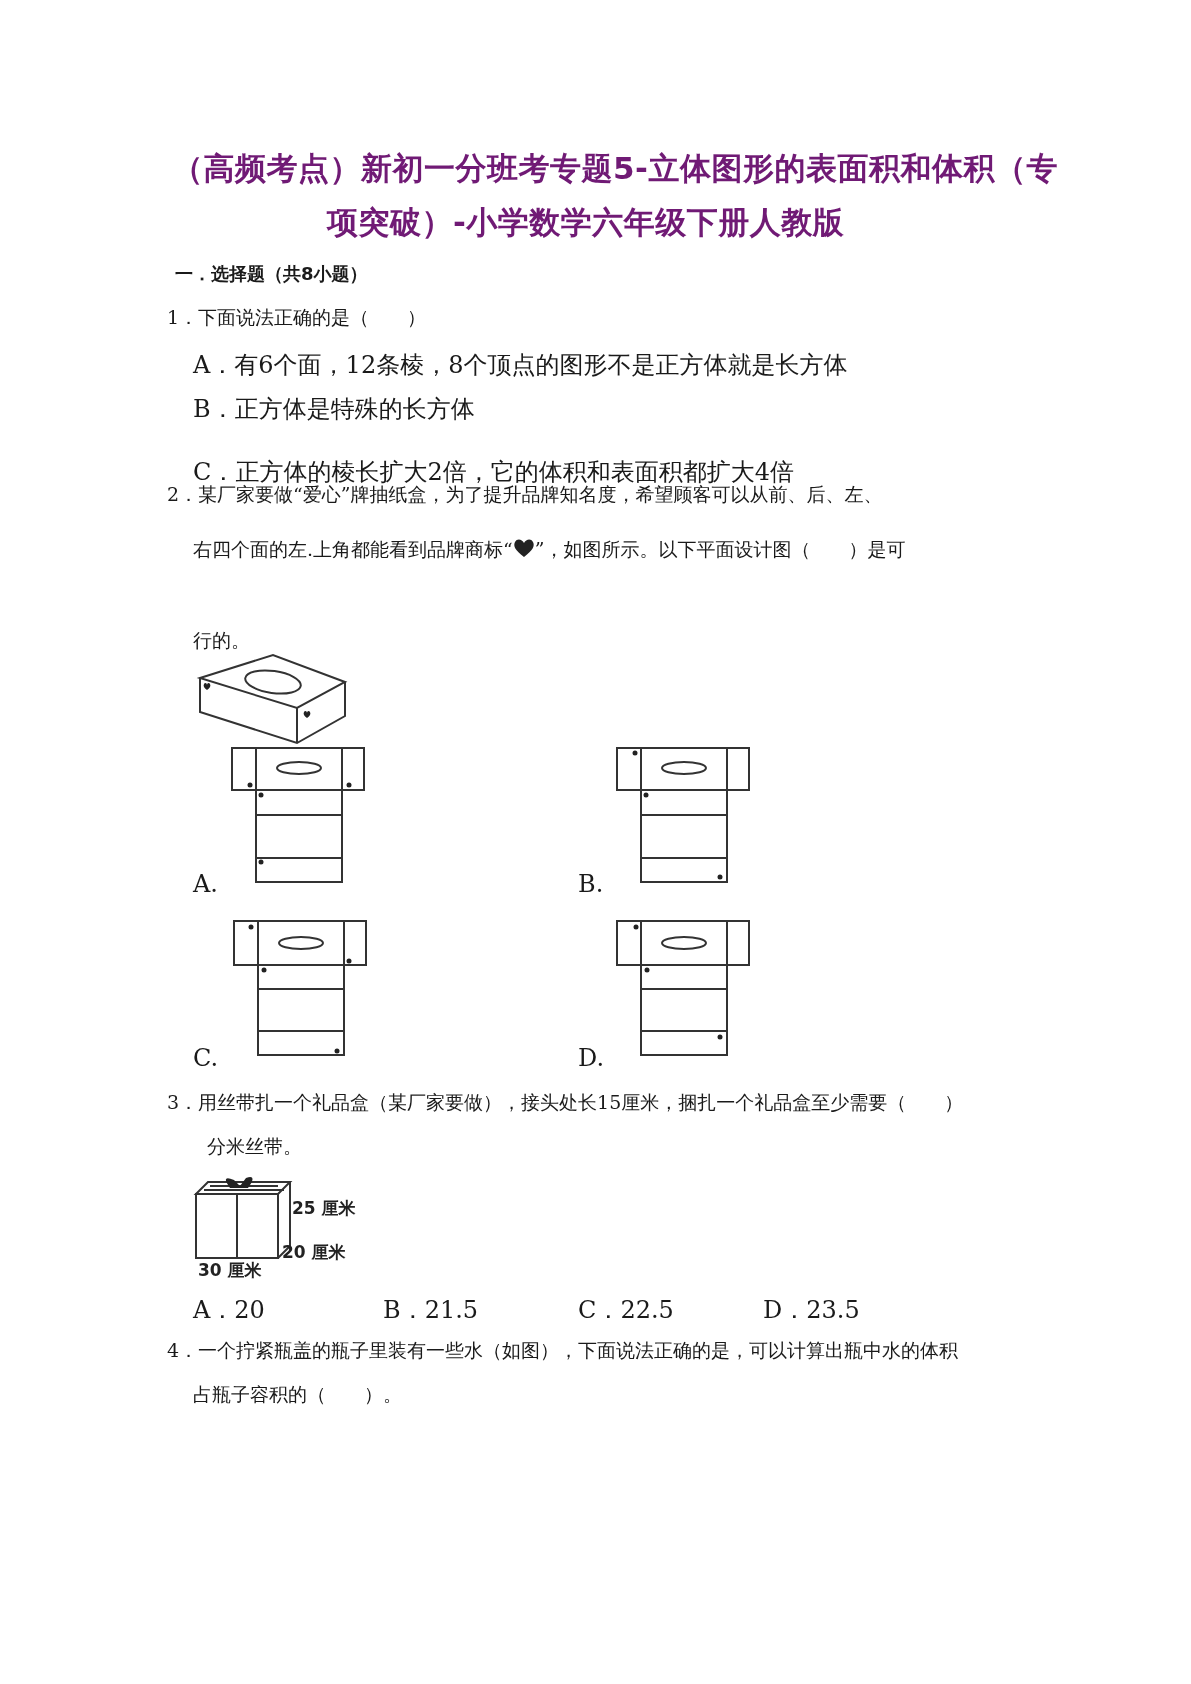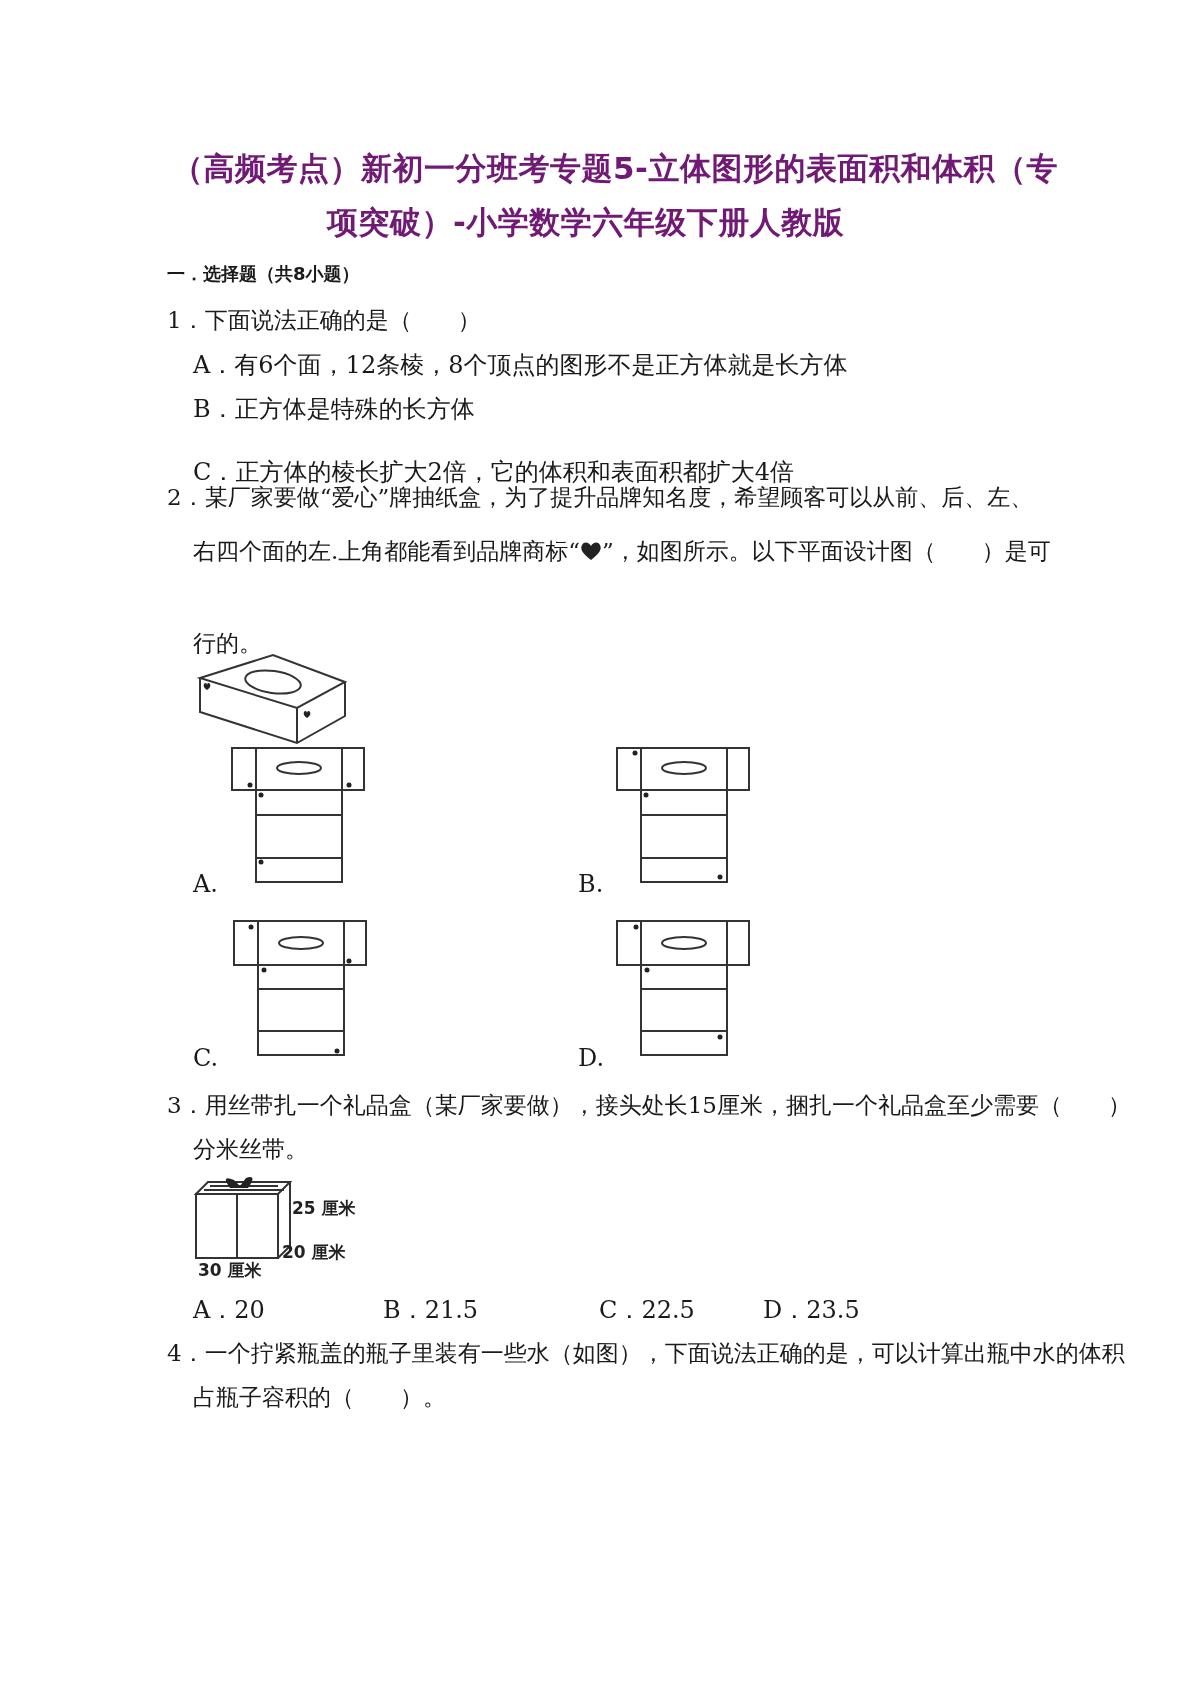--- a/index.html
+++ b/index.html
@@ -1,22 +1,22 @@
 <!DOCTYPE html>
 <html><head>
 <meta charset="utf-8">
 <style>
   html, body { margin: 0; padding: 0; background: #ffffff; }
   body { width: 1191px; height: 1684px; position: relative; overflow: hidden;
          font-family: "DejaVu Serif", "Liberation Serif", serif; color: #1a1a1a; }
   .abs { position: absolute; }
   .title { font-family: "DejaVu Sans", "Liberation Sans", sans-serif; font-weight: bold;
            font-size: 31px; letter-spacing: 0.5px; color: #701a75; white-space: nowrap; }
-  .section { font-family: "DejaVu Sans", "Liberation Sans", sans-serif; font-weight: bold; font-size: 18px; }
-  .q { font-size: 23px; white-space: nowrap; }
+  .section { font-family: "DejaVu Sans", "Liberation Sans", sans-serif; font-weight: bold; font-size: 18px; margin-left: 8px; }
+  .q { font-size: 19px; white-space: nowrap; }
   .opt { font-size: 24px; white-space: nowrap; }
   svg { position: absolute; overflow: visible; }
   .ln { stroke: #333; stroke-width: 2; fill: none; }
   .heart { fill: #222; }
   .lbl { font-family: "DejaVu Sans", "Liberation Sans", sans-serif; font-weight: bold; font-size: 17px; fill: #222; }
 </style>
 </head>
 <body>
 
 <div class="abs title" style="left:172px; top:148px;">（高频考点）新初一分班考专题5-立体图形的表面积和体积（专</div>
@@ -102,42 +102,42 @@
   <ellipse class="ln" cx="69" cy="30" rx="22" ry="6"></ellipse>
   <circle class="heart" cx="21" cy="14" r="2.5"></circle>
   <circle class="heart" cx="32" cy="57" r="2.5"></circle>
   <circle class="heart" cx="105" cy="124" r="2.5"></circle>
 </svg>
 <div class="abs opt" style="left:578px; top:1044px;">D.</div>
 
 <div class="abs q" style="left:167px; top:1090px;">
   <span>3．</span><span>用丝带扎一个礼品盒（某厂家要做），接头处长15厘米，捆扎一个礼品盒至少需要（　　）</span>
 </div>
-<div class="abs q" style="left:193px; top:1134px;text-align:right;">分米丝带。</div>
+<div class="abs q" style="left:207px; top:1134px;text-align:right;">分米丝带。</div>
 
 <svg style="left:190px; top:1170px;" width="180" height="115">
   <polygon class="ln" points="6,24 18,12 100,12 88,24"></polygon>
   <rect class="ln" x="6" y="24" width="82" height="64"></rect>
   <polyline class="ln" points="100,12 100,76 88,88"></polyline>
   <line class="ln" x1="47" y1="24" x2="47" y2="88"></line>
   <line class="ln" x1="20" y1="16" x2="88" y2="16"></line>
   <line class="ln" x1="14" y1="20" x2="94" y2="20"></line>
   <path d="M40 18 Q30 4 44 10 L50 16 L56 8 Q68 4 58 18 Z" fill="#222"></path>
   <text class="lbl" x="102" y="44">25 厘米</text>
   <text class="lbl" x="92" y="88">20 厘米</text>
   <text class="lbl" x="8" y="106">30 厘米</text>
 </svg>
 
 <div class="abs opt" style="left:193px; top:1294px;">
   <span>A．</span><span>20</span>
 </div>
 <div class="abs opt" style="left:383px; top:1294px;">
   <span>B．</span><span>21.5</span>
 </div>
-<div class="abs opt" style="left:578px; top:1294px;margin-left:21px;">
+<div class="abs opt" style="left:578px; top:1294px;">
   <span>C．</span><span>22.5</span>
 </div>
 <div class="abs opt" style="left:763px; top:1294px;">
   <span>D．</span><span>23.5</span>
 </div>
 
 <div class="abs q" style="left:167px; top:1338px;">
   <span>4．</span><span>一个拧紧瓶盖的瓶子里装有一些水（如图），下面说法正确的是，可以计算出瓶中水的体积</span>
 </div>
 <div class="abs q" style="left:193px; top:1382px;text-align:right;">占瓶子容积的（　　）。</div>

